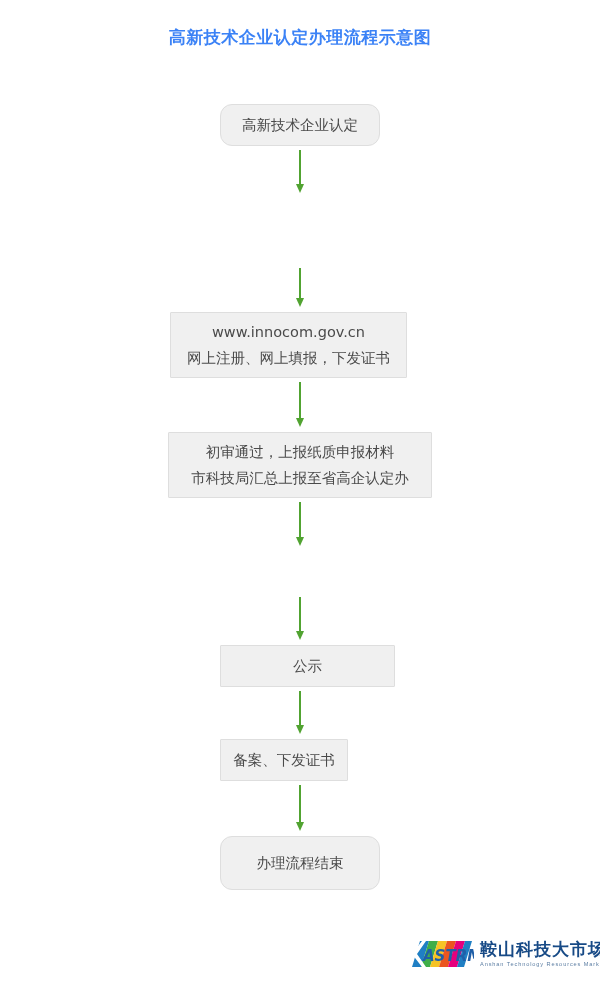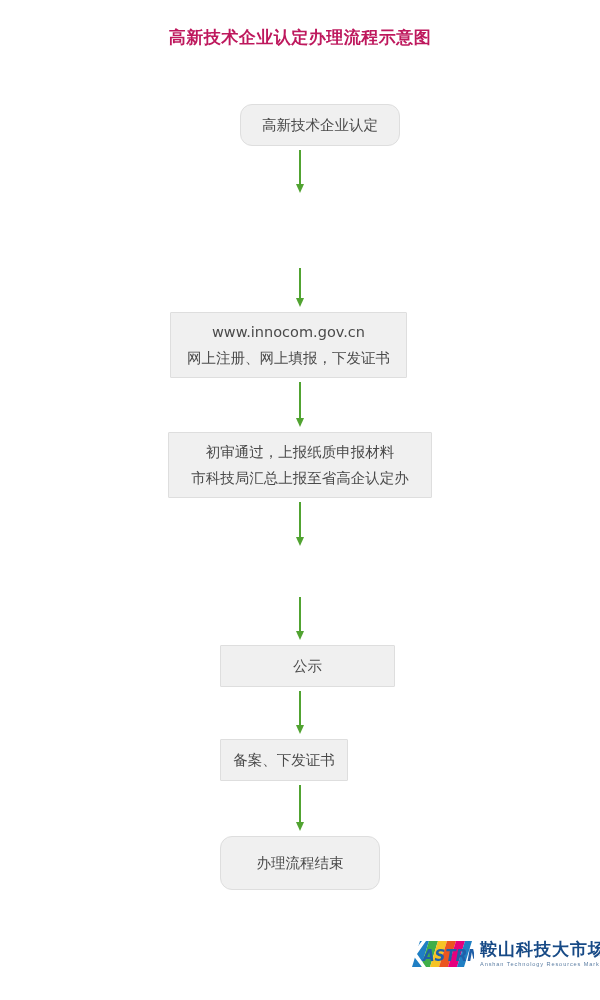--- a/index.html
+++ b/index.html
@@ -24,21 +24,21 @@
 
   
   .chart-title {
     position: absolute;
     top: 25px;
     left: 0;
     width: 600px;
     text-align: center;
     font-size: 17px;
     font-weight: bold;
-    color: #be185d;
+    color: #3b82f6;
     letter-spacing: 0.5px;
     line-height: 24px;
   }
 
   
   .flow {
     position: absolute;
     top: 0;
     left: 0;
     width: 600px;
@@ -62,21 +62,21 @@
     white-space: nowrap;
   }
   .node .line {
     display: block;
     white-space: nowrap;
   }
   .node.pill { border-radius: 12px; }
   .node.rect { border-radius: 1px; }
 
   
-  .n1 { left: 220px; top: 104px; width: 160px; height: 42px; margin-left: 20px; }
+  .n1 { left: 220px; top: 104px; width: 160px; height: 42px; }
   .n2 { left: 175px; top: 198px; width: 250px; height: 66px; }
   .n3 { left: 170px; top: 312px; width: 237px; height: 66px; }
   .n4 { left: 168px; top: 432px; width: 264px; height: 66px; }
   .n5 { left: 220px; top: 551px; width: 160px; height: 42px; }
   .n6 { left: 220px; top: 645px; width: 175px; height: 42px; }
   .n7 { left: 220px; top: 739px; width: 128px; height: 42px; }
   .n8 { left: 220px; top: 836px; width: 160px; height: 54px; }
 
   
   .n4 { overflow: visible; }

